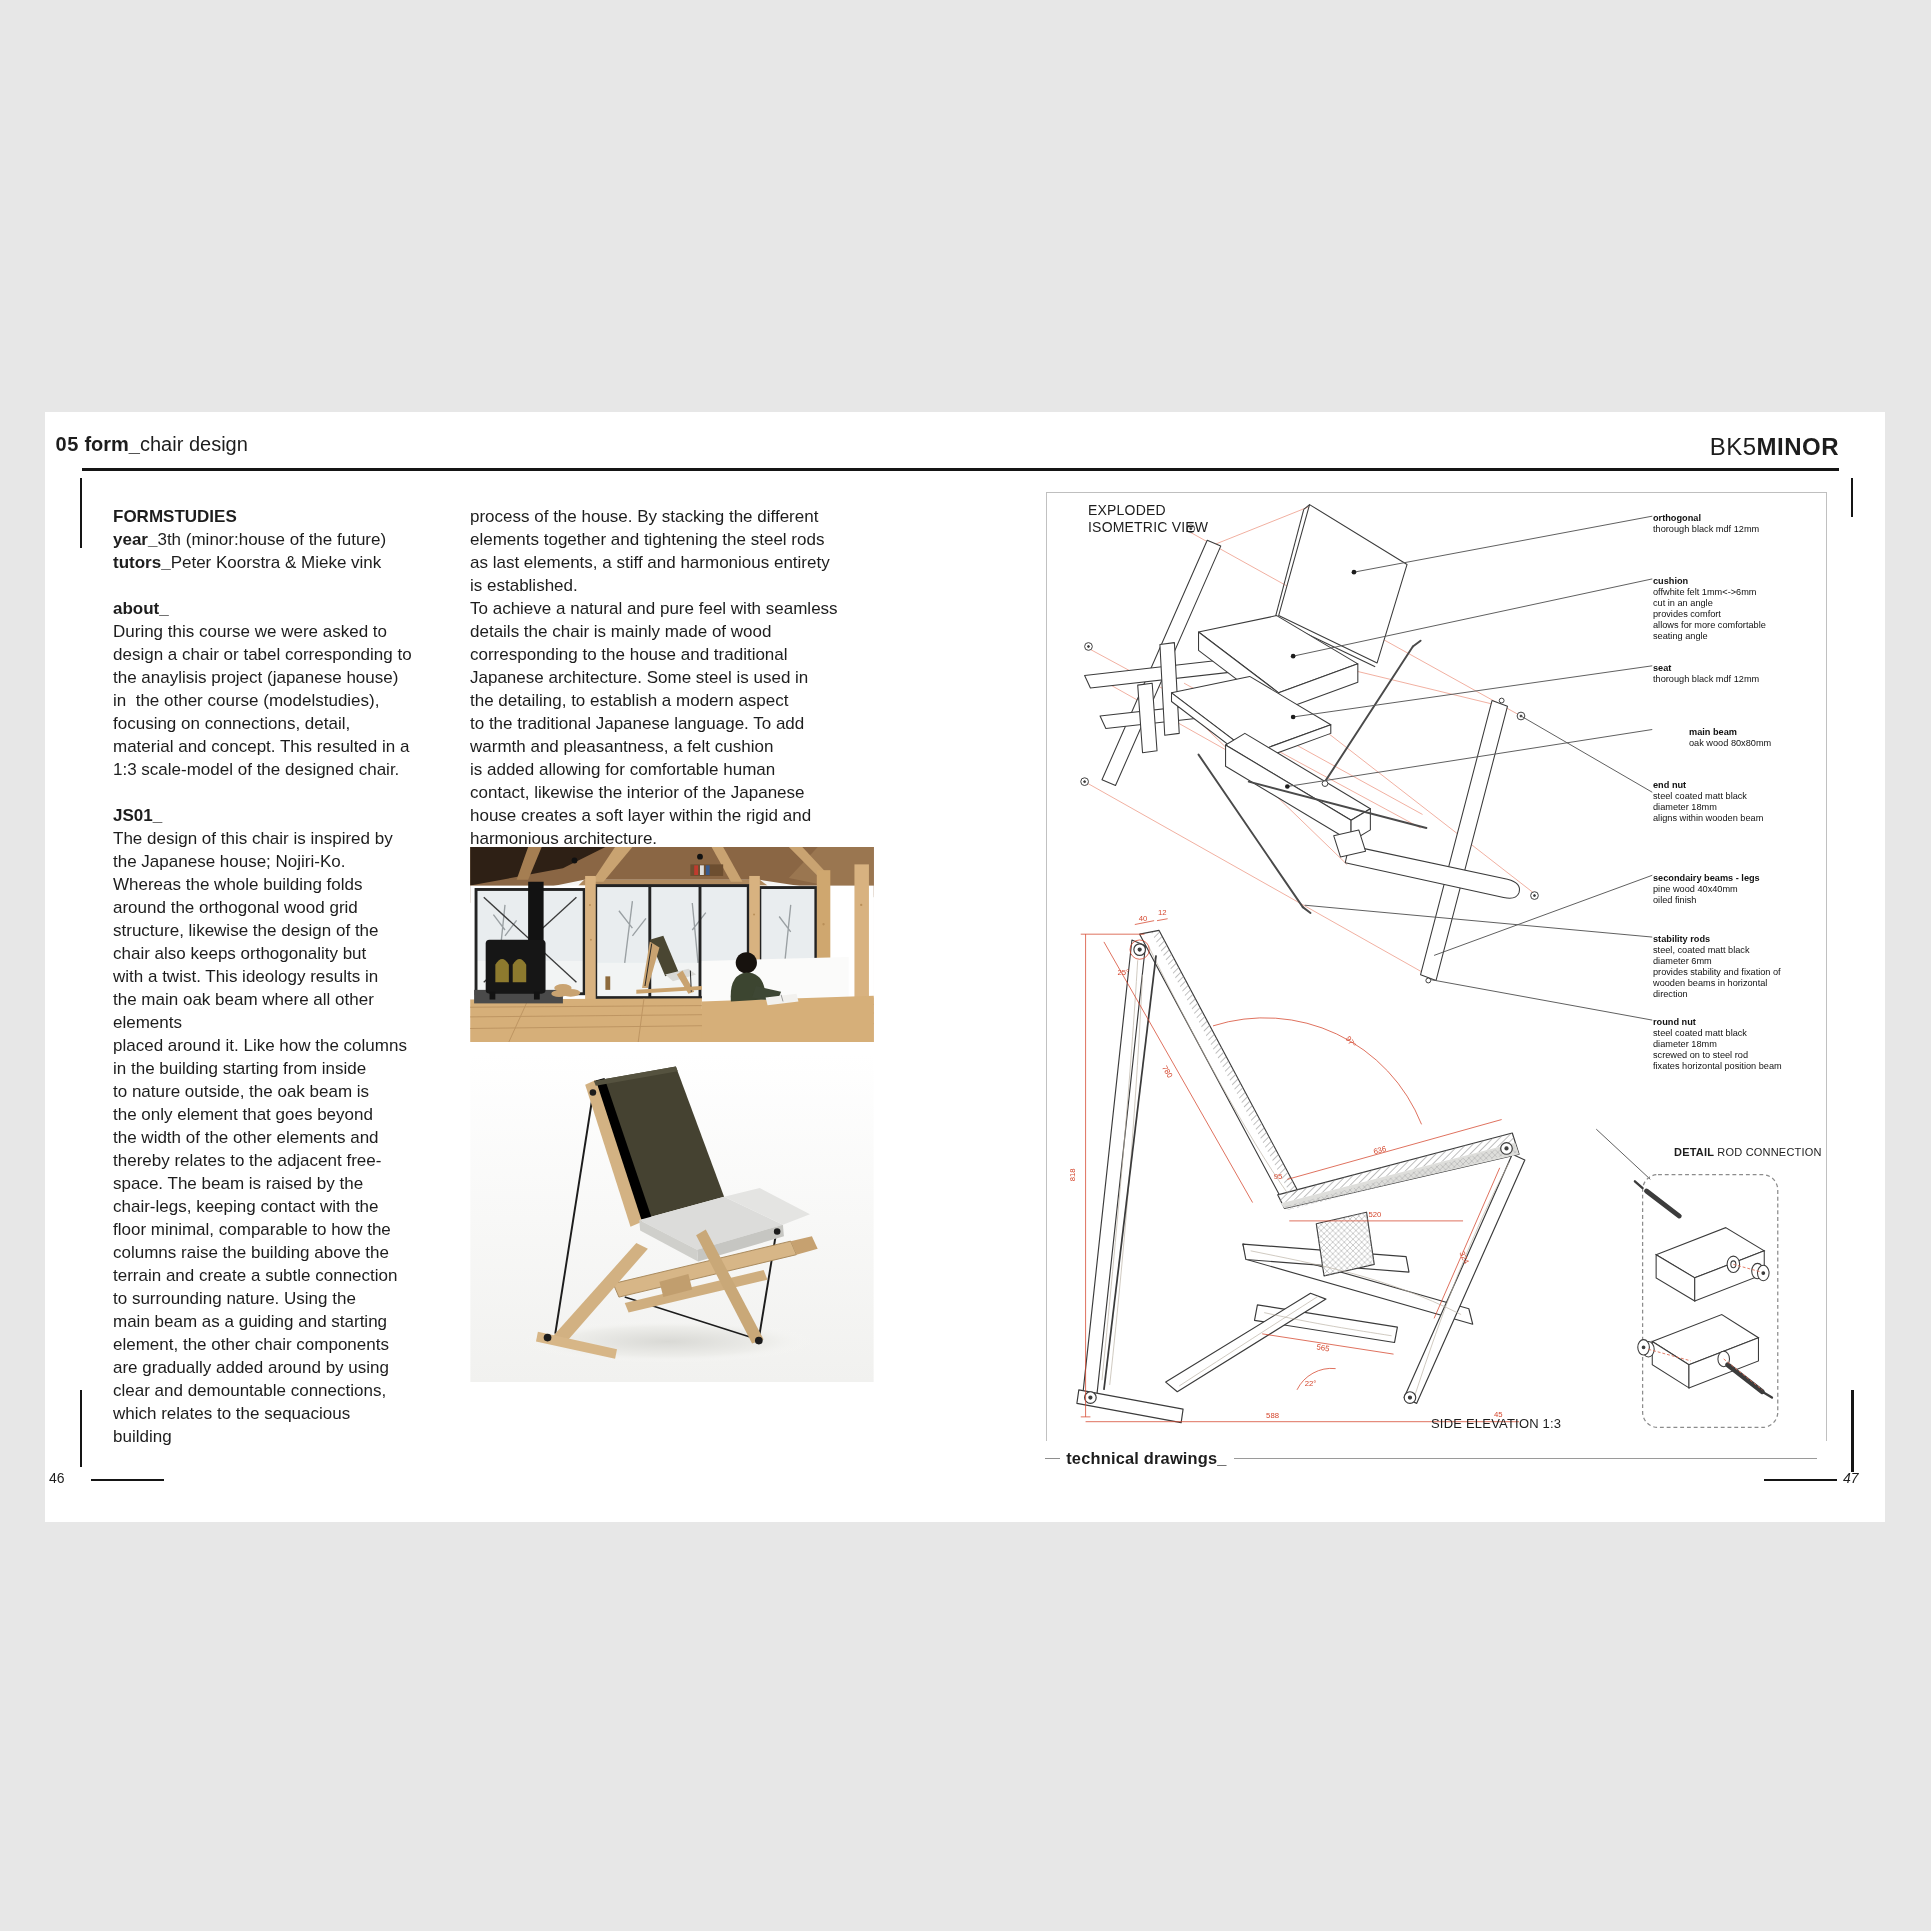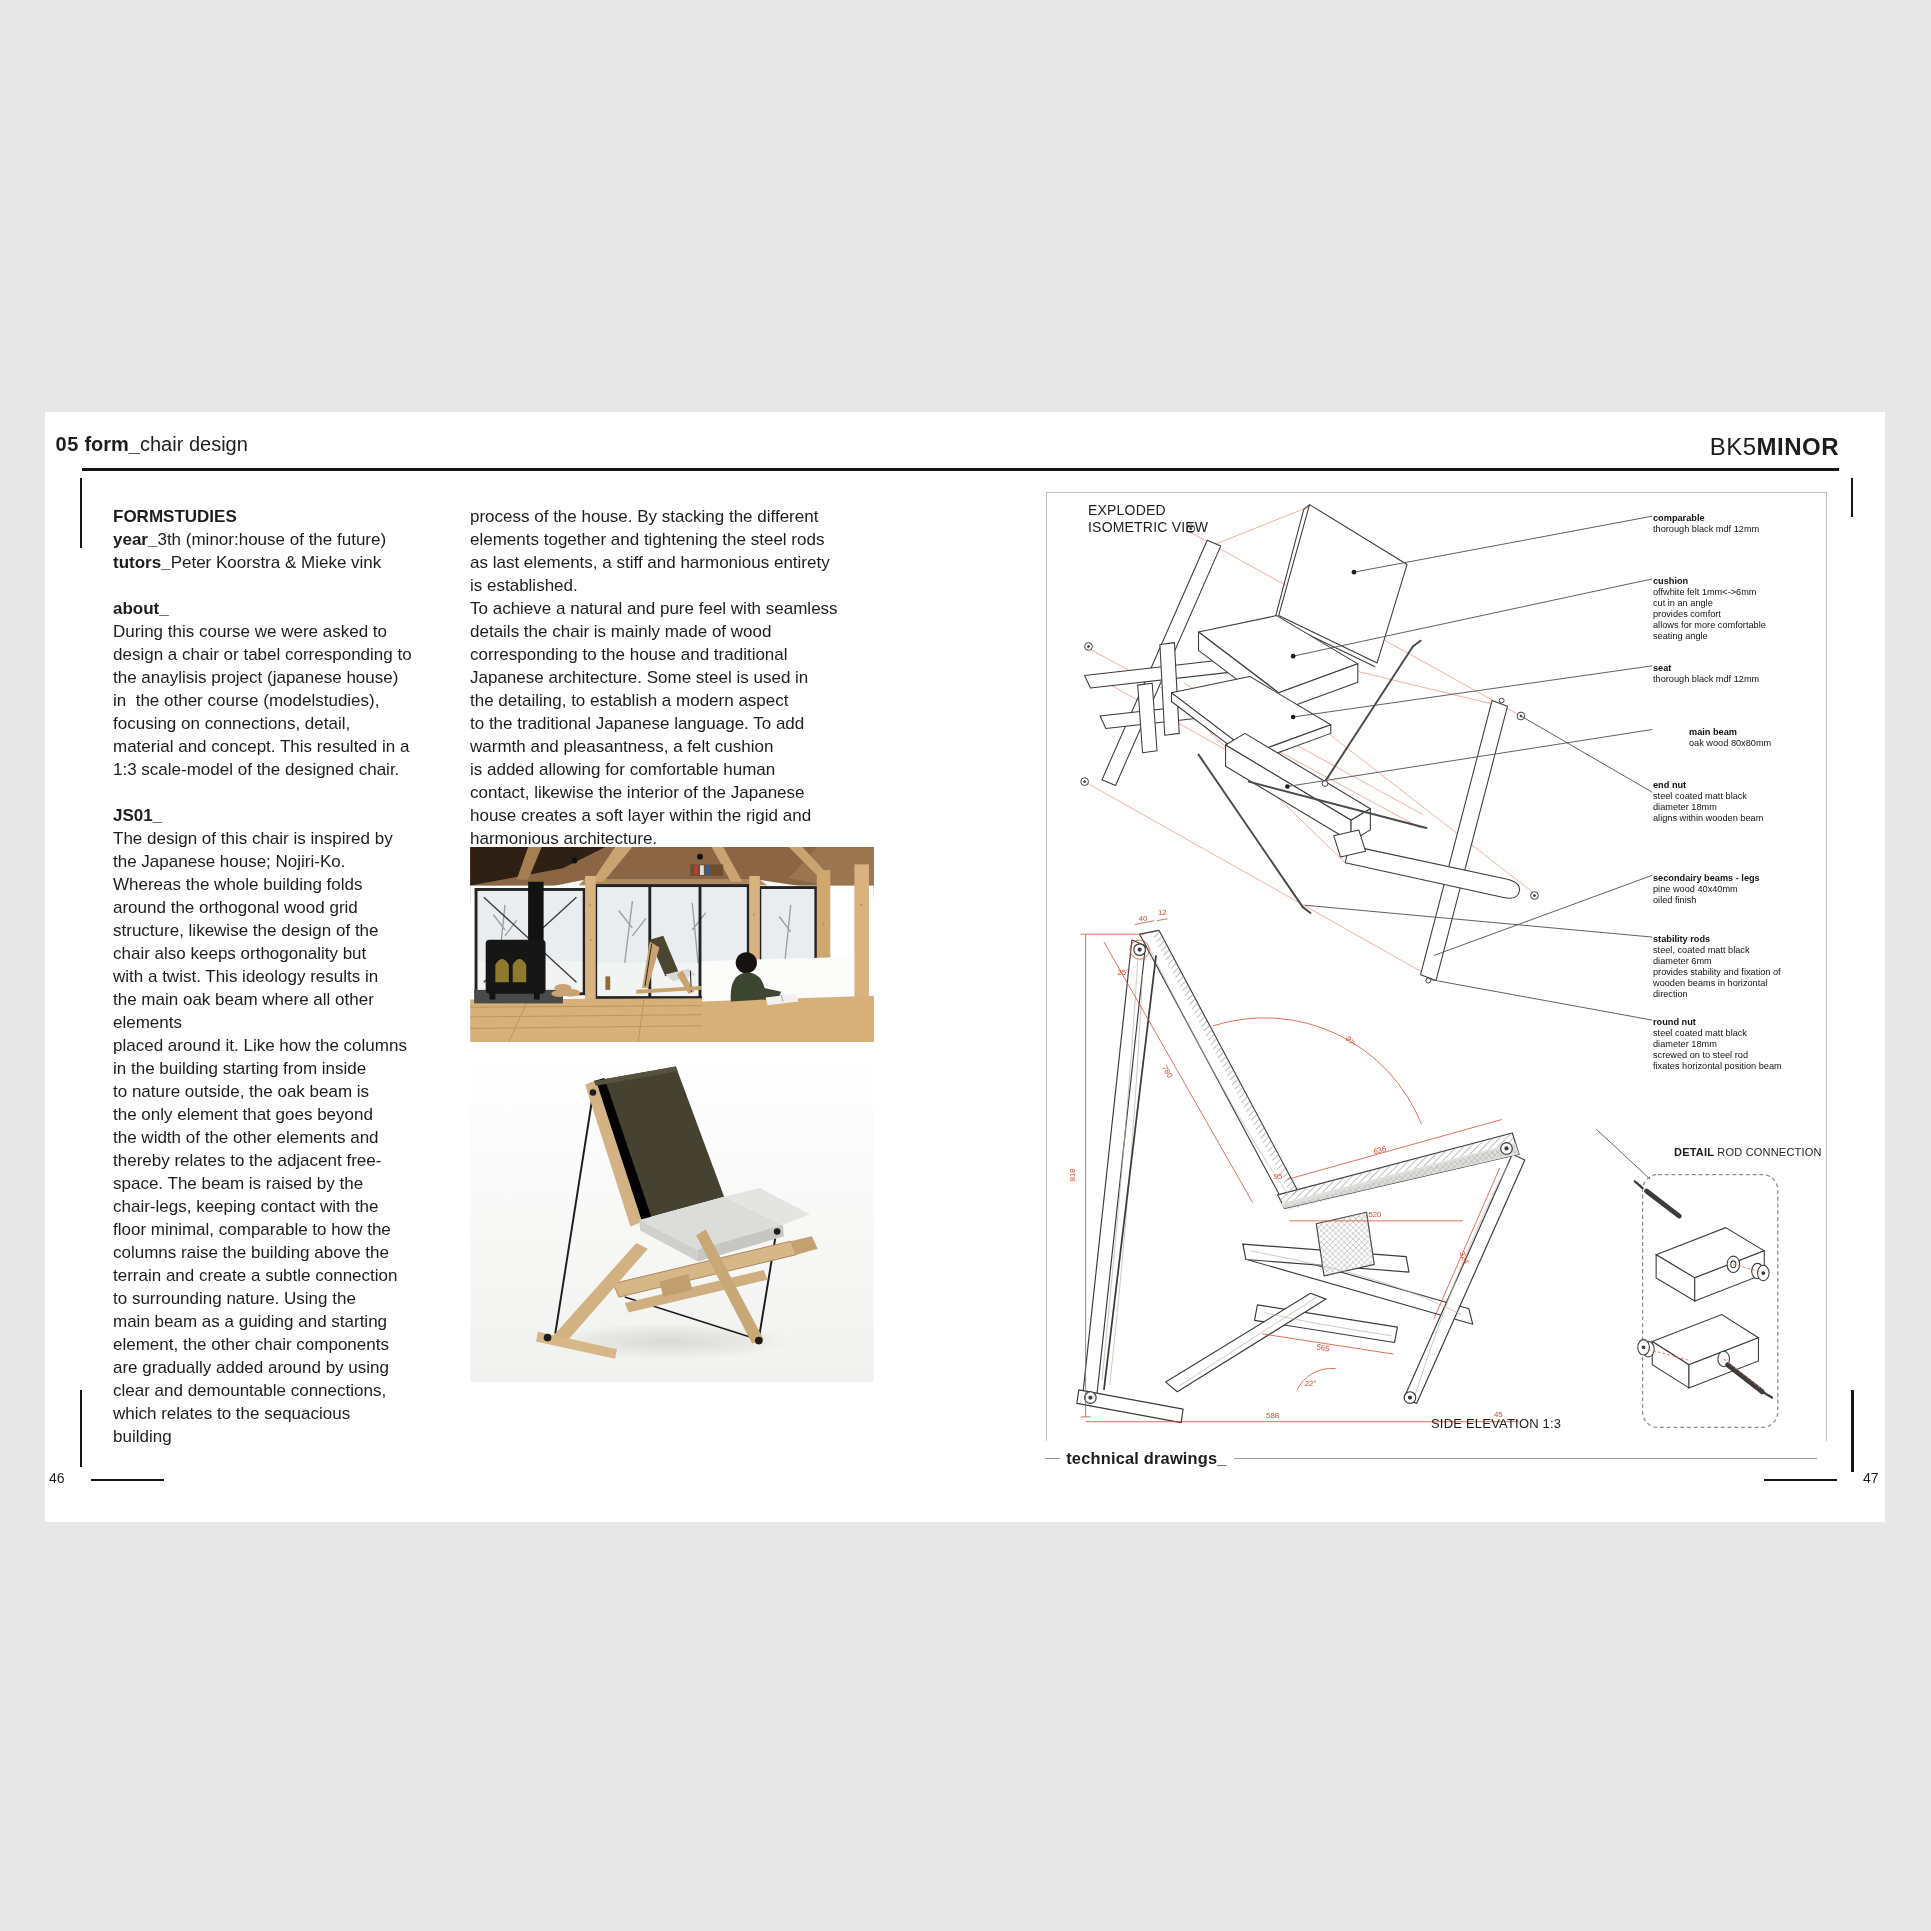--- a/index.html
+++ b/index.html
@@ -485,21 +485,21 @@
     </g>
   </svg>
 
   <div class="expl-title">
     <div>EXPLODED</div>
     <div>ISOMETRIC VIEW</div>
   </div>
 
   <div class="ann-wrap">
       <div class="ann" style="top: 101px;">
-        <div class="t">comparable</div>
+        <div class="t">orthogonal</div>
         <div>thorough black mdf 12mm</div>
       </div>
       <div class="ann" style="top: 164px;">
         <div class="t">cushion</div>
         <div>offwhite felt 1mm&lt;-&gt;6mm</div>
         <div>cut in an angle</div>
         <div>provides comfort</div>
         <div>allows for more comfortable</div>
         <div>seating angle</div>
       </div>
@@ -543,17 +543,17 @@
   <div class="sideelev-label">SIDE ELEVATION 1:3</div>
 
   <div class="tech-row">
     <div class="tech-dash"></div>
     <div class="tech-text">technical drawings_</div>
     <div class="tech-line"></div>
   </div>
 
   <div class="pageno" style="left:4px;top:1058px;">46</div>
   <div class="fline" style="left:46px;top:1067px;width:73px;"></div>
-  <div class="pageno" style="left:1798px;top:1058px;margin-left:20px;">47</div>
+  <div class="pageno" style="left:1798px;top:1058px;font-style:italic;">47</div>
   <div class="fline" style="left:1719px;top:1067px;width:73px;"></div>
 
 </div>
 
 
 </body></html>

